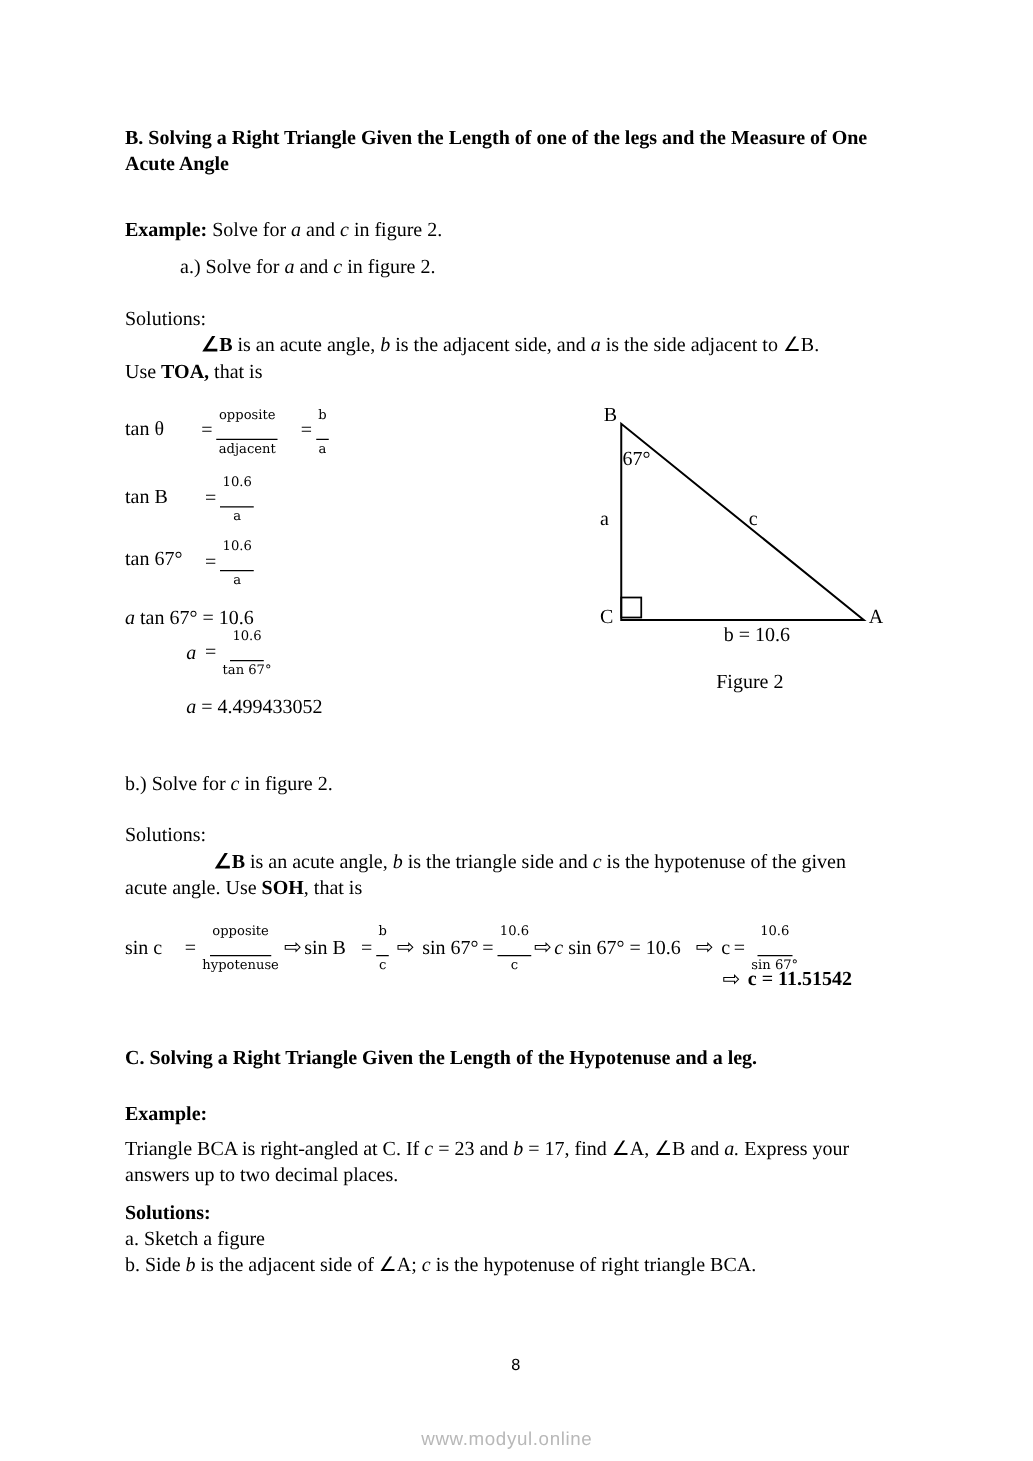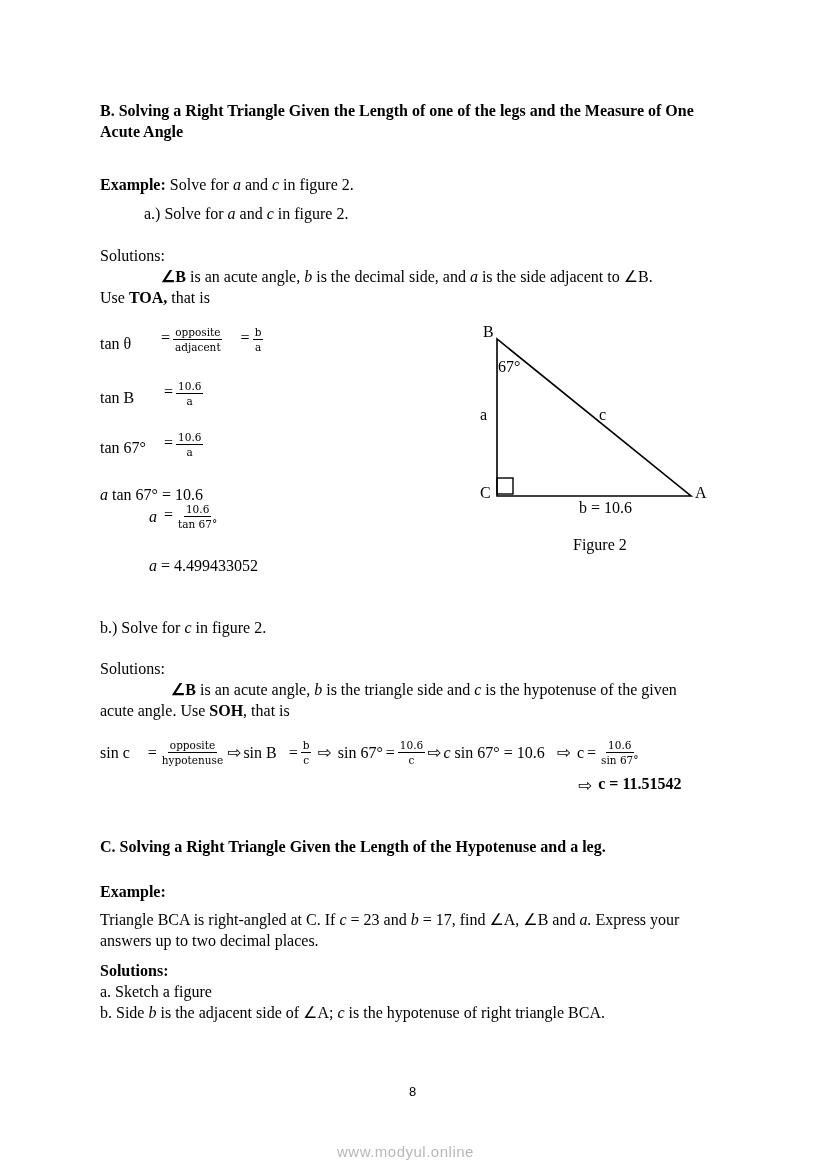--- a/index.html
+++ b/index.html
@@ -3,21 +3,21 @@
 <meta charset="utf-8">
 <style>
   html, body { margin: 0; padding: 0; background: #ffffff; }
   body { width: 826px; height: 1169px; position: relative; overflow: hidden;
          font-family: "Liberation Serif", serif; color: #000; font-size: 16px; }
   .abs { position: absolute; white-space: nowrap; line-height: 1.2; }
   .b { font-weight: bold; }
   .i { font-style: italic; }
   .frac { display: inline-flex; flex-direction: column; align-items: center;
           vertical-align: middle; font-family: "DejaVu Serif", serif; font-size: 10.5px; line-height: 1.15; }
-  .frac .num { padding: 0 2px 1px; border-bottom: 1px solid #000; }
+  .frac .num { padding: 0 2px 13px; border-bottom: 1px solid #000; }
   .frac .den { padding: 1px 2px 0; }
   .eq { margin: 0 3px; }
   .arrow { font-family: "DejaVu Sans", sans-serif; font-size: 17px; vertical-align: middle; margin: 0 2px; }
   .page-num { font-family: "Liberation Sans", sans-serif; font-size: 13px; }
   .watermark { font-family: "Liberation Sans", sans-serif; font-size: 15px; color: #b8b8b8; letter-spacing: 0.5px; margin-top: 17px; }
   svg text { font-family: "Liberation Serif", serif; font-size: 16px; }
 </style>
 </head>
 <body>
 
@@ -31,21 +31,21 @@
 <div class="abs" style="left:100px; top:163px;margin-top:12px;">
   <span class="b">Example:</span><span> Solve for </span><span class="i">a</span><span> and </span><span class="i">c</span><span>  in figure 2.</span>
 </div>
 
 <div class="abs" style="left:100px; top:204px;margin-left:44px;">
   <span>a.) Solve for </span><span class="i">a</span><span> and </span><span class="i">c</span><span>  in figure 2.</span>
 </div>
 
 <div class="abs" style="left:100px; top:246px;">Solutions:</div>
 <div class="abs" style="left:161px; top:267px;">
-  <span class="b">∠B</span><span> is an acute angle, </span><span class="i">b</span><span> is the decimal side, and </span><span class="i">a</span><span> is the side adjacent to ∠B.</span>
+  <span class="b">∠B</span><span> is an acute angle, </span><span class="i">b</span><span> is the adjacent side, and </span><span class="i">a</span><span> is the side adjacent to ∠B.</span>
 </div>
 <div class="abs" style="left:100px; top:288px;">
   <span>Use </span><span class="b">TOA,</span><span> that is</span>
 </div>
 
 <div class="abs" style="left:100px; top:334px;">
   <span>tan θ</span>
 </div>
 <div class="abs" style="left:158px; top:326px;">
   <span class="eq">=</span><span class="frac">

